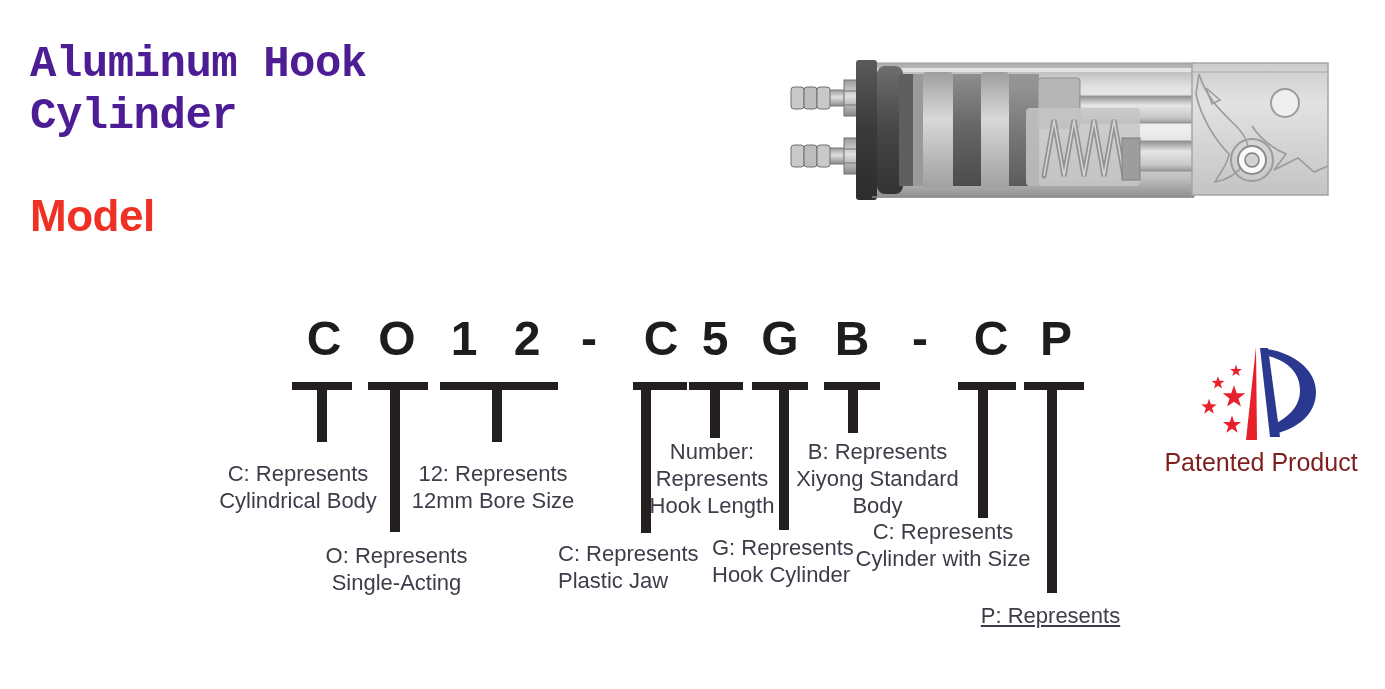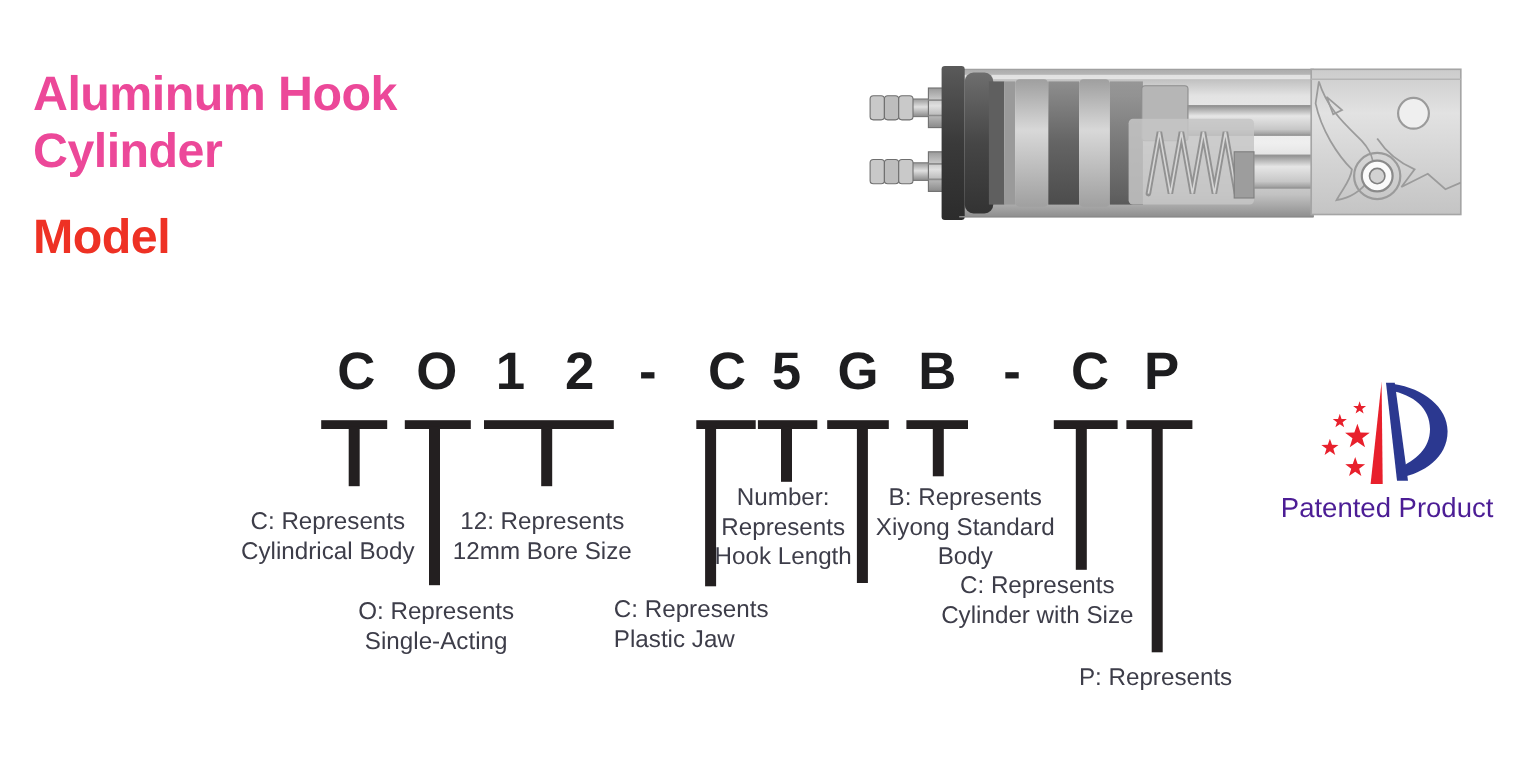--- a/index.html
+++ b/index.html
@@ -2,23 +2,24 @@
 <html><head>
 <meta charset="utf-8">
 <style>
   html,body{margin:0;padding:0;background:#ffffff;}
   #canvas{
     position:relative;width:1385px;height:689px;background:#ffffff;
     font-family:"Liberation Sans","DejaVu Sans",sans-serif;overflow:hidden;
   }
   
   .title{
-    position:absolute;left:30px;top:60px;width:400px;
-    font-size:44px;font-weight:700;line-height:52px;color:#ec4899;
+    position:absolute;left:30px;top:38px;width:400px;
+    font-size:44px;font-weight:700;line-height:52px;color:#4c1d95;
     letter-spacing:-0.5px;
+    font-family:Liberation Mono, monospace;
   }
   .title-model{
     position:absolute;left:30px;top:190px;width:400px;
     font-size:44px;font-weight:700;line-height:52px;color:#ee3124;
     letter-spacing:-0.5px;
   }
   
   .product{position:absolute;left:786px;top:8px;width:548px;height:228px;}
   
   .code-char{
@@ -46,26 +47,26 @@
   }
   .lbl span{display:block;}
   .l1{left:208px;top:460px;width:180px;}
   .l2{left:314px;top:542px;width:165px;}
   .l3{left:403px;top:460px;width:180px;}
   .l4{left:642px;top:438px;width:140px;}
   .l5{left:558px;top:540px;width:150px;text-align:left;}
   .l6{left:712px;top:534px;width:150px;text-align:left;}
   .l7{left:790px;top:438px;width:175px;}
   .l8{left:843px;top:518px;width:200px;}
-  .l9{left:968px;top:602px;width:165px;}
+  .l9{left:968px;top:602px;width:165px;text-decoration:underline;}
   
   .patent-logo{position:absolute;left:1190px;top:340px;width:145px;height:108px;}
   .patent-caption{
     position:absolute;left:1161px;top:448px;width:200px;text-align:center;
-    font-size:25px;font-weight:400;color:#4c1d95;white-space:nowrap;
+    font-size:25px;font-weight:400;color:#7f1d1d;white-space:nowrap;
   }
 </style>
 </head>
 <body>
 
 <div id="canvas">
 
   <div class="title">Aluminum Hook Cylinder</div>
   <div class="title-model">Model</div>
 
@@ -220,20 +221,24 @@
   </div>
   <div class="lbl l5">
     <span>C: Represents</span>
     <span>Plastic Jaw</span>
   </div>
   <div class="lbl l4">
     <span>Number:</span>
     <span>Represents</span>
     <span>Hook Length</span>
   </div>
+  <div class="lbl l6">
+    <span>G: Represents</span>
+    <span>Hook Cylinder</span>
+  </div>
   <div class="lbl l7">
     <span>B: Represents</span>
     <span>Xiyong Standard</span>
     <span>Body</span>
   </div>
   <div class="lbl l8">
     <span>C: Represents</span>
     <span>Cylinder with Size</span>
   </div>
   <div class="lbl l9">

